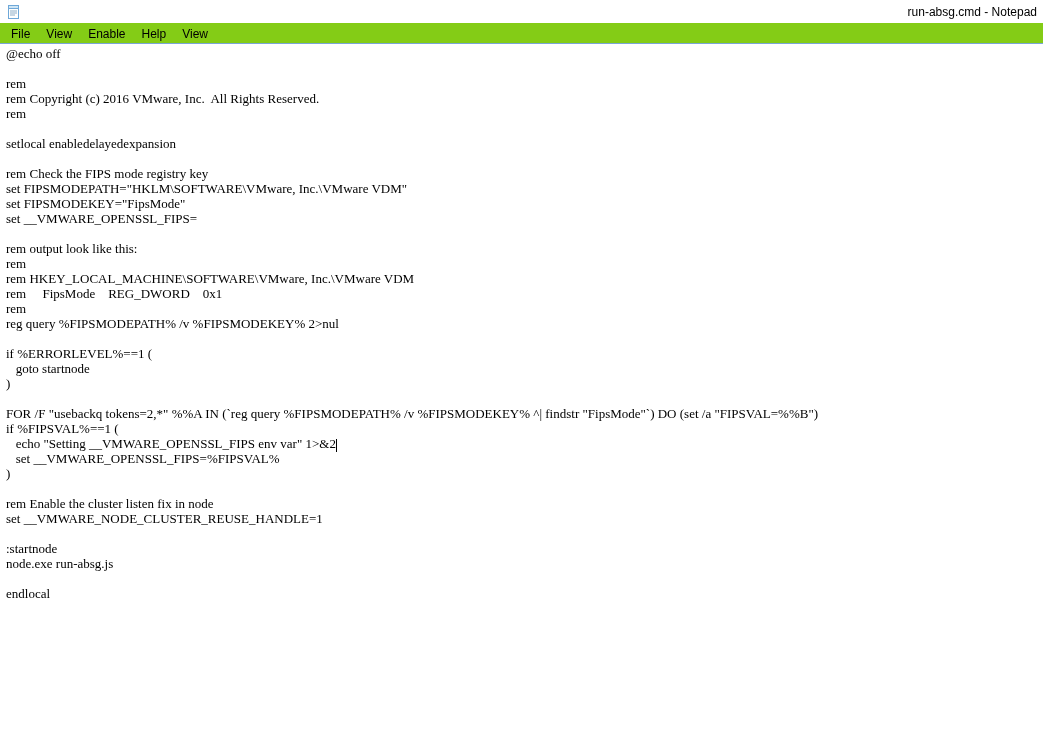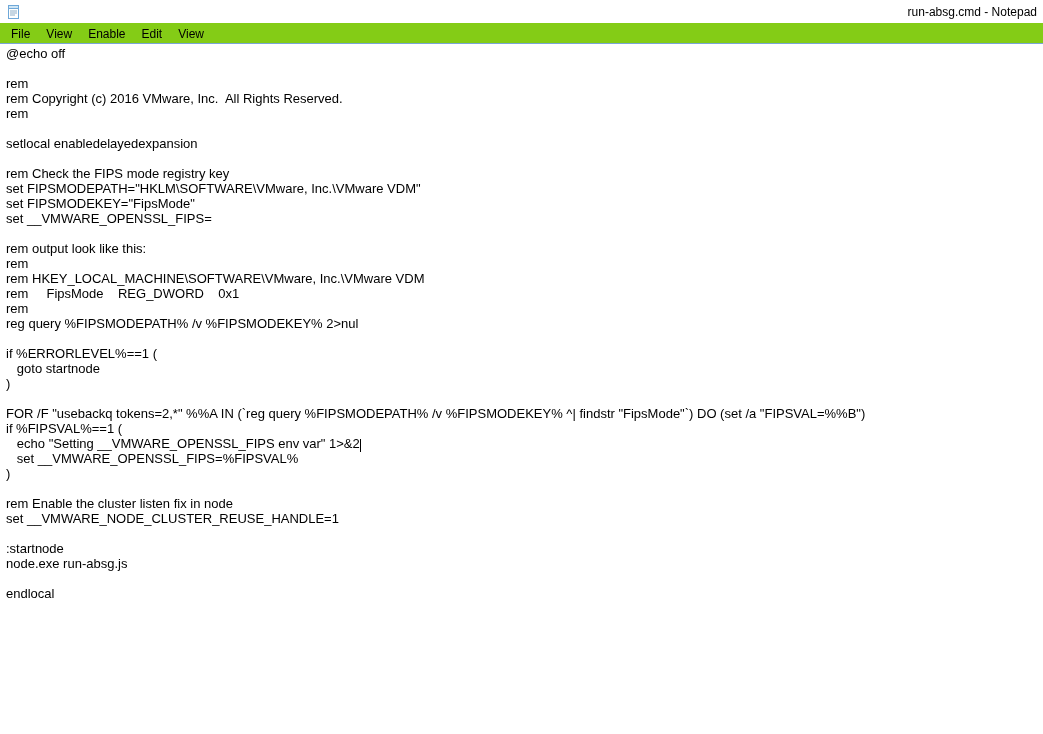--- a/index.html
+++ b/index.html
@@ -44,21 +44,21 @@
     }
     .menubar .menu-item {
       padding: 2px 7px;
       font-size: 12px;
       color: #000;
       cursor: default;
     }
     .content {
       flex: 1;
       padding: 2px 6px;
-      font-family: Liberation Sans, sans-serif;
+      font-family: Liberation Serif, serif;
       font-size: 13px;
       line-height: 15px;
       white-space: pre;
       overflow: auto;
       color: #000;
       position: relative;
     }
     .caret {
       display: inline-block;
       width: 1px;
@@ -82,17 +82,17 @@
       <line x1="4" y1="11" x2="9" y2="11" stroke="#8faec7" stroke-width="1"></line>
     </svg>
   </span>
   <span class="title-text">run-absg.cmd - Notepad</span>
 </div>
 
 <div class="menubar">
   <div class="menu-item">File</div>
   <div class="menu-item">View</div>
   <div class="menu-item">Enable</div>
-  <div class="menu-item">Edit</div>
+  <div class="menu-item">Help</div>
   <div class="menu-item">View</div>
 </div>
 
 <div class="content" id="editor"><div>@echo off</div><div style="height: 15px;"></div><div>rem</div><div>rem Copyright (c) 2016 VMware, Inc.  All Rights Reserved.</div><div>rem</div><div style="height: 15px;"></div><div>setlocal enabledelayedexpansion</div><div style="height: 15px;"></div><div>rem Check the FIPS mode registry key</div><div>set FIPSMODEPATH="HKLM\SOFTWARE\VMware, Inc.\VMware VDM"</div><div>set FIPSMODEKEY="FipsMode"</div><div>set __VMWARE_OPENSSL_FIPS=</div><div style="height: 15px;"></div><div>rem output look like this:</div><div>rem</div><div>rem HKEY_LOCAL_MACHINE\SOFTWARE\VMware, Inc.\VMware VDM</div><div>rem     FipsMode    REG_DWORD    0x1</div><div>rem</div><div>reg query %FIPSMODEPATH% /v %FIPSMODEKEY% 2&gt;nul</div><div style="height: 15px;"></div><div>if %ERRORLEVEL%==1 (</div><div>   goto startnode</div><div>)</div><div style="height: 15px;"></div><div>FOR /F "usebackq tokens=2,*" %%A IN (`reg query %FIPSMODEPATH% /v %FIPSMODEKEY% ^| findstr "FipsMode"`) DO (set /a "FIPSVAL=%%B")</div><div>if %FIPSVAL%==1 (</div><div>   echo "Setting __VMWARE_OPENSSL_FIPS env var" 1&gt;&amp;2<span class="caret"></span></div><div>   set __VMWARE_OPENSSL_FIPS=%FIPSVAL%</div><div>)</div><div style="height: 15px;"></div><div>rem Enable the cluster listen fix in node</div><div>set __VMWARE_NODE_CLUSTER_REUSE_HANDLE=1</div><div style="height: 15px;"></div><div>:startnode</div><div>node.exe run-absg.js</div><div style="height: 15px;"></div><div>endlocal</div></div>
 
 </body></html>

